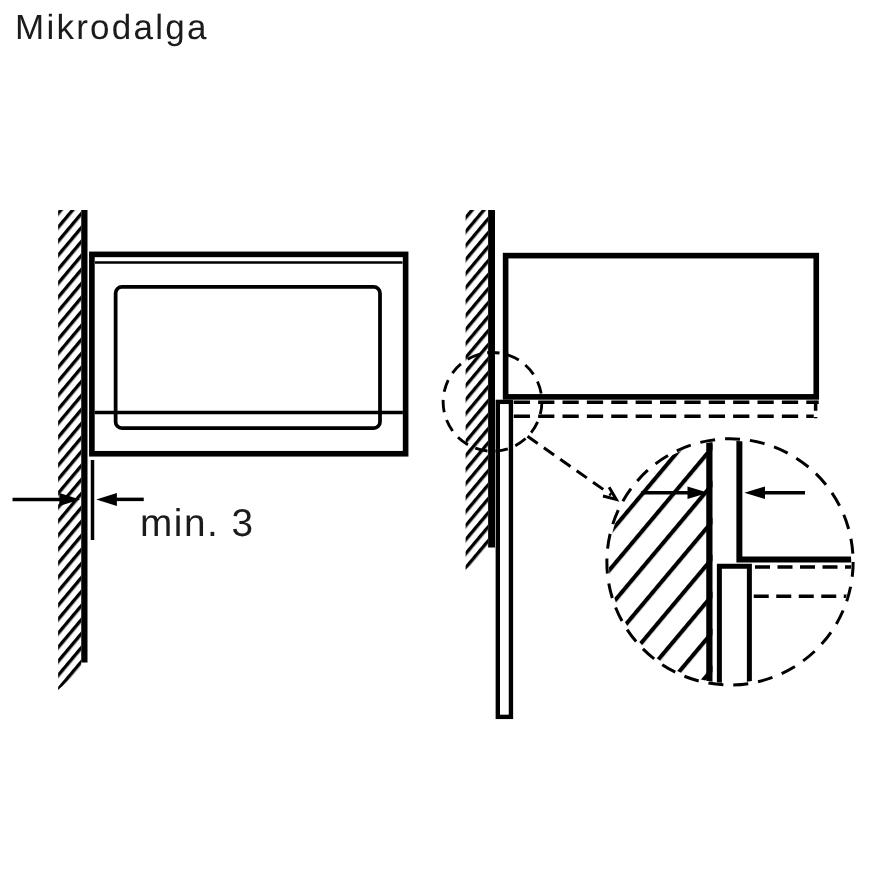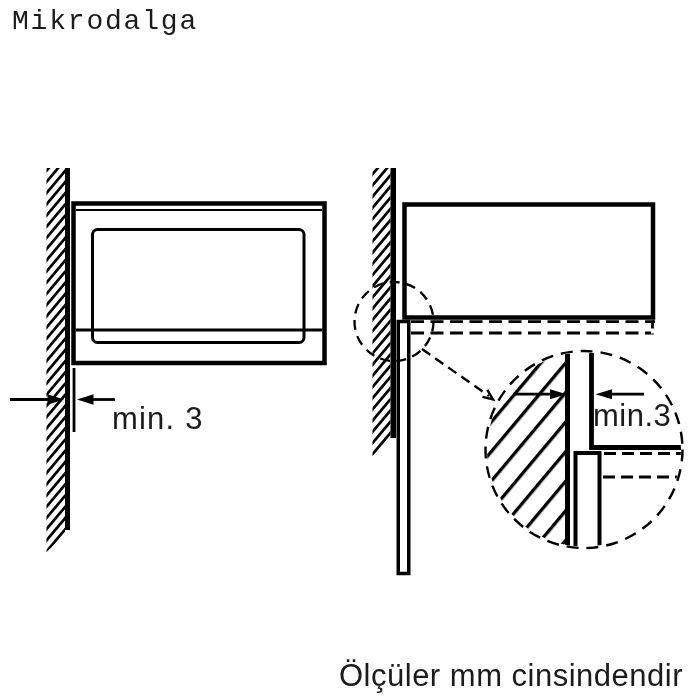--- a/index.html
+++ b/index.html
@@ -10,21 +10,21 @@
     height: 700px;
     background: #ffffff;
     overflow: hidden;
     font-family: "Liberation Sans", "DejaVu Sans", sans-serif;
     color: #1b1b1b;
   }
   .canvas svg { position: absolute; left: 0; top: 0; }
   .label { position: absolute; white-space: nowrap; color: #1b1b1b; }
   .title {
     left: 12px; top: 6px;
-    font-size: 28px; line-height: 32px; letter-spacing: 1.8px; font-family: Liberation Mono, monospace;
+    font-size: 28px; line-height: 32px; letter-spacing: 1.8px;
   }
   .dim-front {
     left: 81px; top: 403px;
     font-size: 31px; line-height: 31px; letter-spacing: 1.2px; margin-left: 31px;
   }
   .dim-detail {
     left: 593px; top: 400px;
     font-size: 31px; line-height: 31px; letter-spacing: 0.5px;
   }
   .units {
@@ -103,17 +103,15 @@
       </g>
     </g>
   </svg>
 
   <div class="label title">
     <div>Mikrodalga</div>
   </div>
 
   <div class="label dim-front">min. 3</div>
 
-  <div class="label dim-detail">min.3</div>
 
-  <div class="label units">Ölçüler mm cinsindendir</div>
 
 </div>
 
 </body></html>

